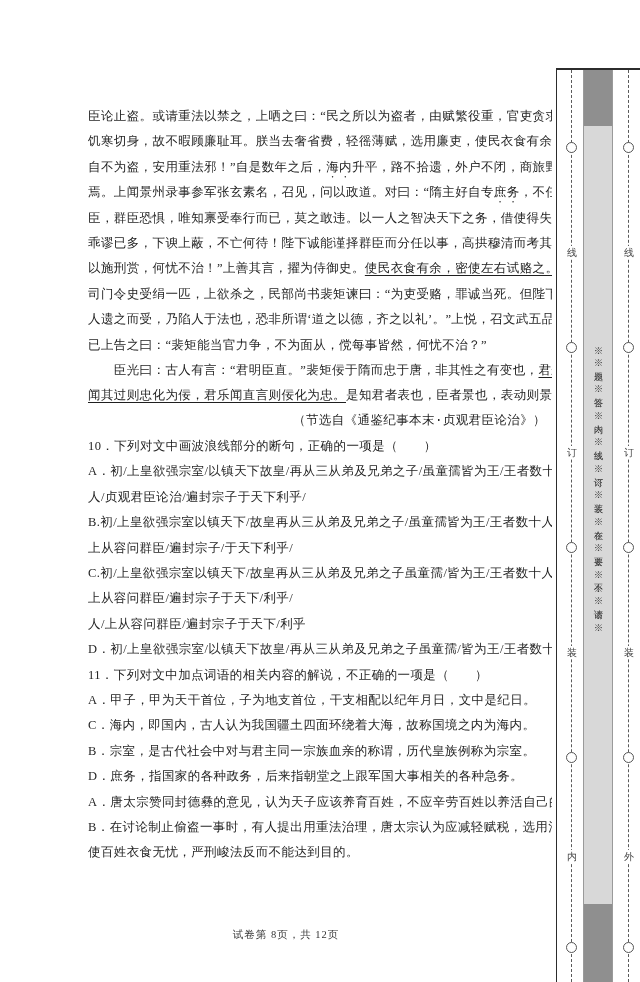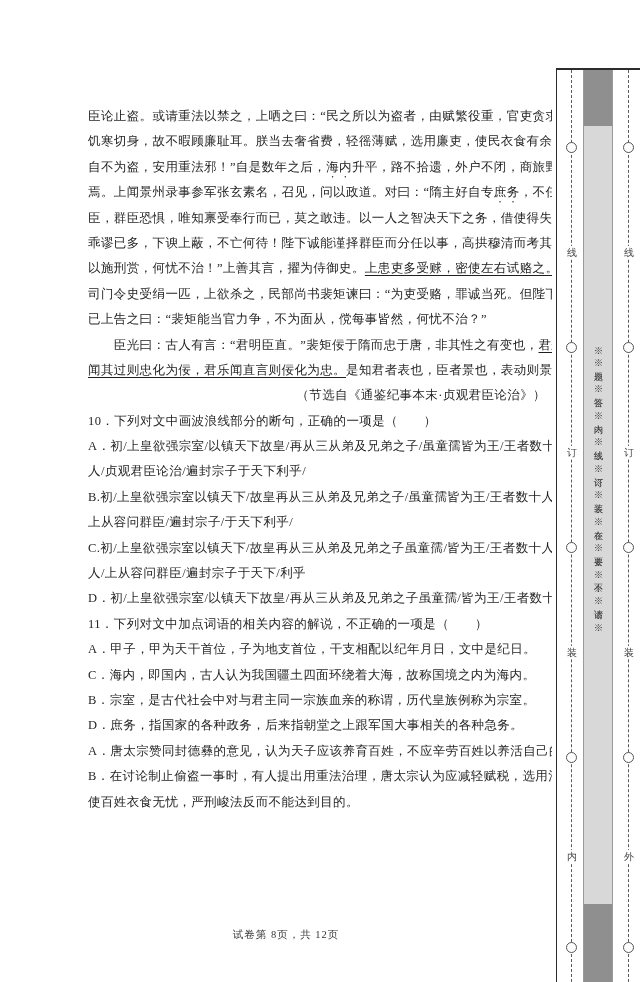--- a/index.html
+++ b/index.html
@@ -12,21 +12,21 @@
   
   #doc{
     position:absolute;left:0;top:0;width:556px;
     padding:104px 4px 0 88px;box-sizing:border-box;
   }
   .block{margin:0;}
   .line{
     white-space:nowrap;line-height:25.4px;height:25.4px;
     font-size:12.5px;letter-spacing:.4px;overflow:hidden;
   }
-  .block.right .line{text-align:right;padding-right:6px;}
+  .block.right .line{text-align:right;padding-right:6px;font-family:Liberation Mono, monospace;}
   .u{text-decoration:underline;text-underline-offset:3px;}
   .dots{
     -webkit-text-emphasis:dot;text-emphasis:dot;
     -webkit-text-emphasis-position:under left;text-emphasis-position:under left;margin-top:8px;
   }
   
   #footer{
     position:absolute;left:8px;top:928px;width:556px;text-align:center;
     font-size:10.5px;color:#333;letter-spacing:1px;
   }
@@ -71,38 +71,40 @@
 <body>
 
 <div id="doc">
     <div class="block">
       <div class="line"><span>臣论止盗。或请重法以禁之，上哂之曰：“民之所以为盗者，由赋繁役重，官吏贪求，</span></div>
       <div class="line"><span>饥寒切身，故不暇顾廉耻耳。朕当去奢省费，轻徭薄赋，选用廉吏，使民衣食有余，则</span></div>
       <div class="line"><span>自不为盗，安用重法邪！”自是数年之后，</span><span class="dots">海内</span><span>升平，路不拾遗，外户不闭，商旅野宿</span></div>
       <div class="line"><span>焉。上闻景州录事参军张玄素名，召见，问以政道。对曰：“隋主好自专</span><span class="dots">庶务</span><span>，不任群</span></div>
       <div class="line"><span>臣，群臣恐惧，唯知禀受奉行而已，莫之敢违。以一人之智决天下之务，借使得失相半，</span></div>
       <div class="line"><span>乖谬已多，下谀上蔽，不亡何待！陛下诚能谨择群臣而分任以事，高拱穆清而考其成败，</span></div>
-      <div class="line"><span>以施刑赏，何忧不治！”上善其言，擢为侍御史。</span><span class="u">上患吏多受赇，密使左右试赂之。</span></div>
+      <div class="line"><span>以施刑赏，何忧不治！”上善其言，擢为侍御史。</span><span class="u">使民衣食有余，密使左右试赂之。</span></div>
       <div class="line"><span>司门令史受绢一匹，上欲杀之，民部尚书裴矩谏曰：“为吏受赂，罪诚当死。但陛下使</span></div>
+      <div class="line"><span>人遗之而受，乃陷人于法也，恐非所谓‘道之以德，齐之以礼’。”上悦，召文武五品</span></div>
       <div class="line"><span>已上告之曰：“裴矩能当官力争，不为面从，傥每事皆然，何忧不治？”</span></div>
     </div>
     <div class="block">
       <div class="line"><span>　　臣光曰：古人有言：“君明臣直。”裴矩佞于隋而忠于唐，非其性之有变也，</span><span class="u">君恶</span></div>
       <div class="line"><span class="u">闻其过则忠化为佞，君乐闻直言则佞化为忠。</span><span>是知君者表也，臣者景也，表动则景随矣。</span></div>
     </div>
     <div class="block right">
       <div class="line"><span>（节选自《通鉴纪事本末·贞观君臣论治》）</span></div>
     </div>
     <div class="block">
       <div class="line"><span>10．下列对文中画波浪线部分的断句，正确的一项是（　　）</span></div>
       <div class="line"><span>A．初/上皇欲强宗室/以镇天下故皇/再从三从弟及兄弟之子/虽童孺皆为王/王者数十</span></div>
       <div class="line"><span>人/贞观君臣论治/遍封宗子于天下利乎/</span></div>
       <div class="line"><span>B.初/上皇欲强宗室以镇天下/故皇再从三从弟及兄弟之子/虽童孺皆为王/王者数十人/</span></div>
       <div class="line"><span>上从容问群臣/遍封宗子/于天下利乎/</span></div>
       <div class="line"><span>C.初/上皇欲强宗室以镇天下/故皇再从三从弟及兄弟之子虽童孺/皆为王/王者数十人/</span></div>
+      <div class="line"><span>上从容问群臣/遍封宗子于天下/利乎/</span></div>
       <div class="line"><span>人/上从容问群臣/遍封宗子于天下/利乎</span></div>
       <div class="line"><span>D．初/上皇欲强宗室/以镇天下故皇/再从三从弟及兄弟之子虽童孺/皆为王/王者数十</span></div>
     </div>
     <div class="block">
       <div class="line"><span>11．下列对文中加点词语的相关内容的解说，不正确的一项是（　　）</span></div>
       <div class="line"><span>A．甲子，甲为天干首位，子为地支首位，干支相配以纪年月日，文中是纪日。</span></div>
       <div class="line"><span>C．海内，即国内，古人认为我国疆土四面环绕着大海，故称国境之内为海内。</span></div>
       <div class="line"><span>B．宗室，是古代社会中对与君主同一宗族血亲的称谓，历代皇族例称为宗室。</span></div>
       <div class="line"><span>D．庶务，指国家的各种政务，后来指朝堂之上跟军国大事相关的各种急务。</span></div>
     </div>

